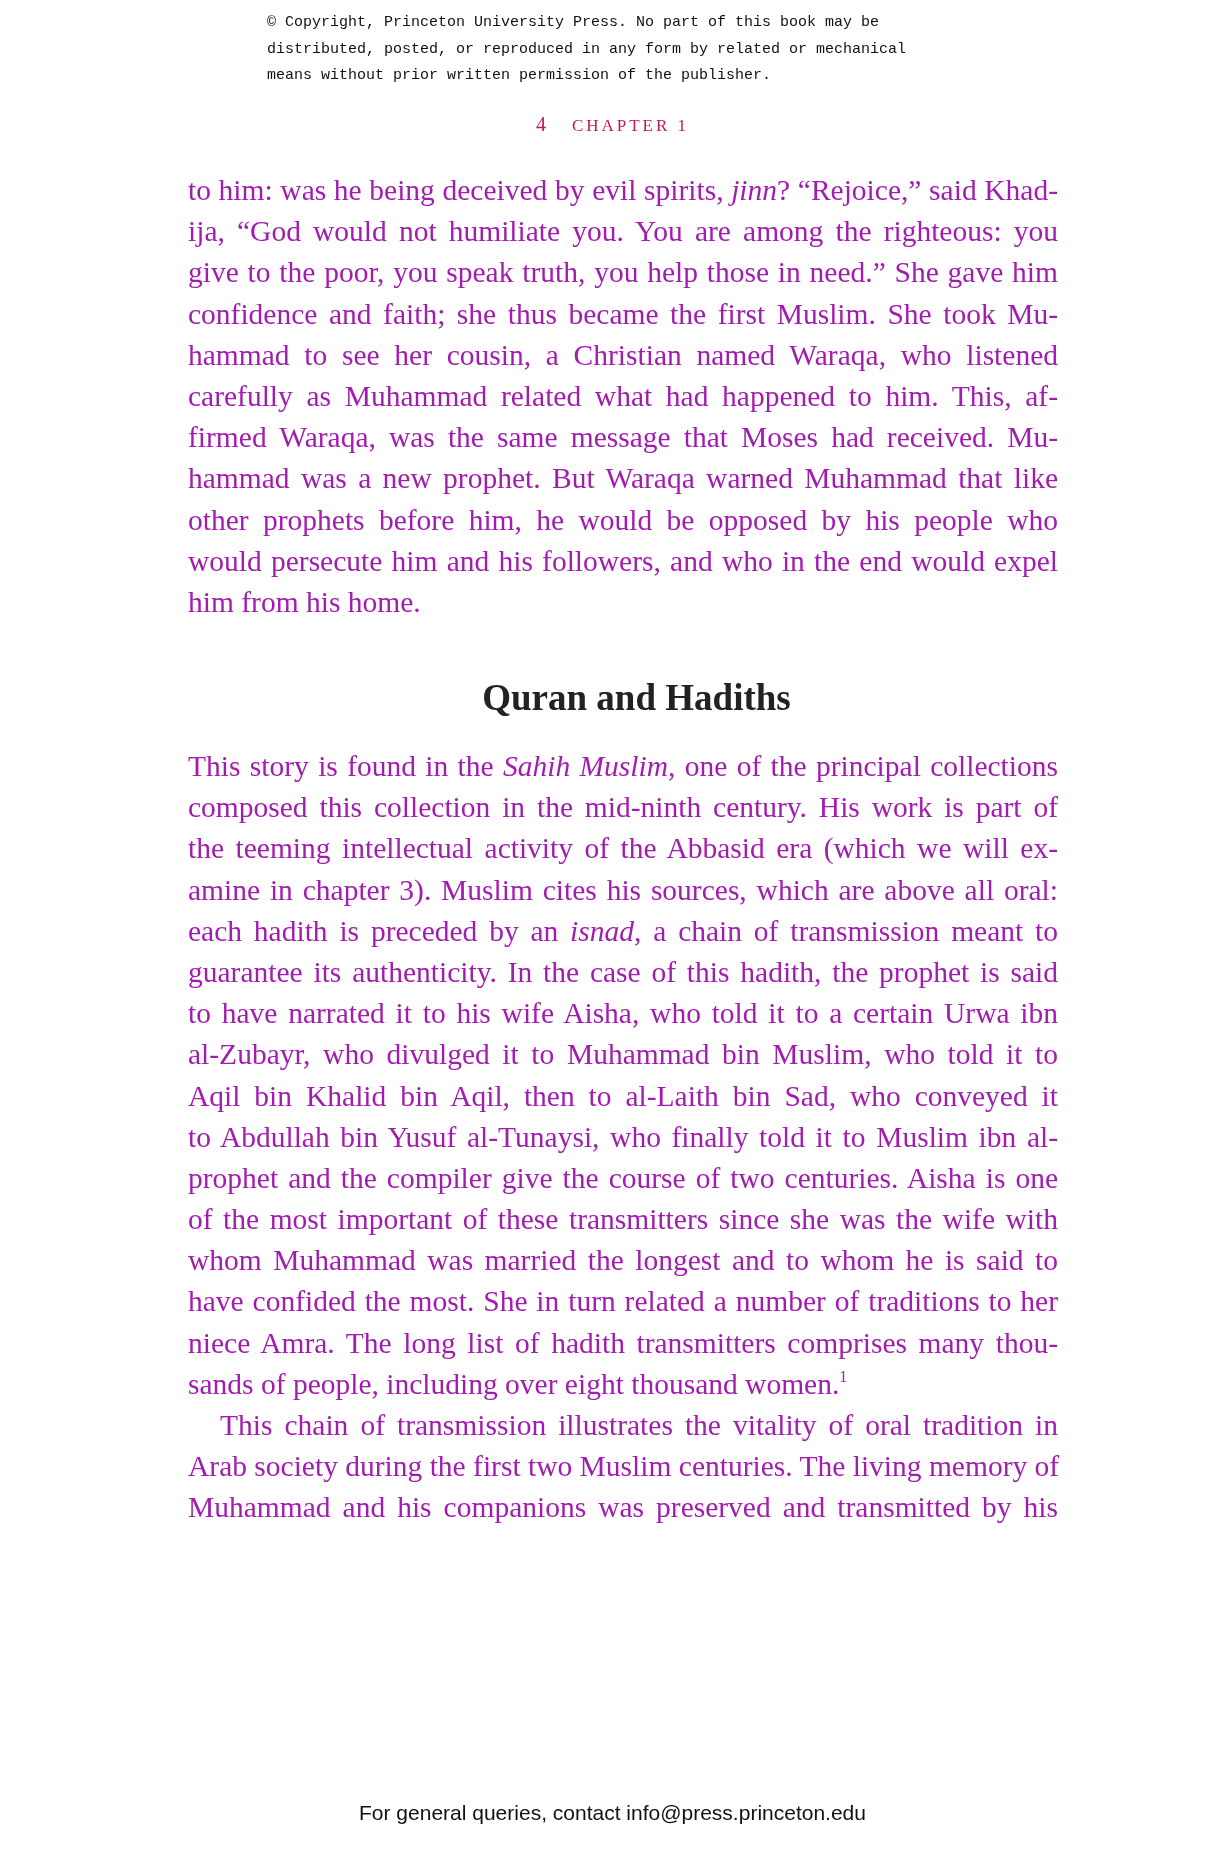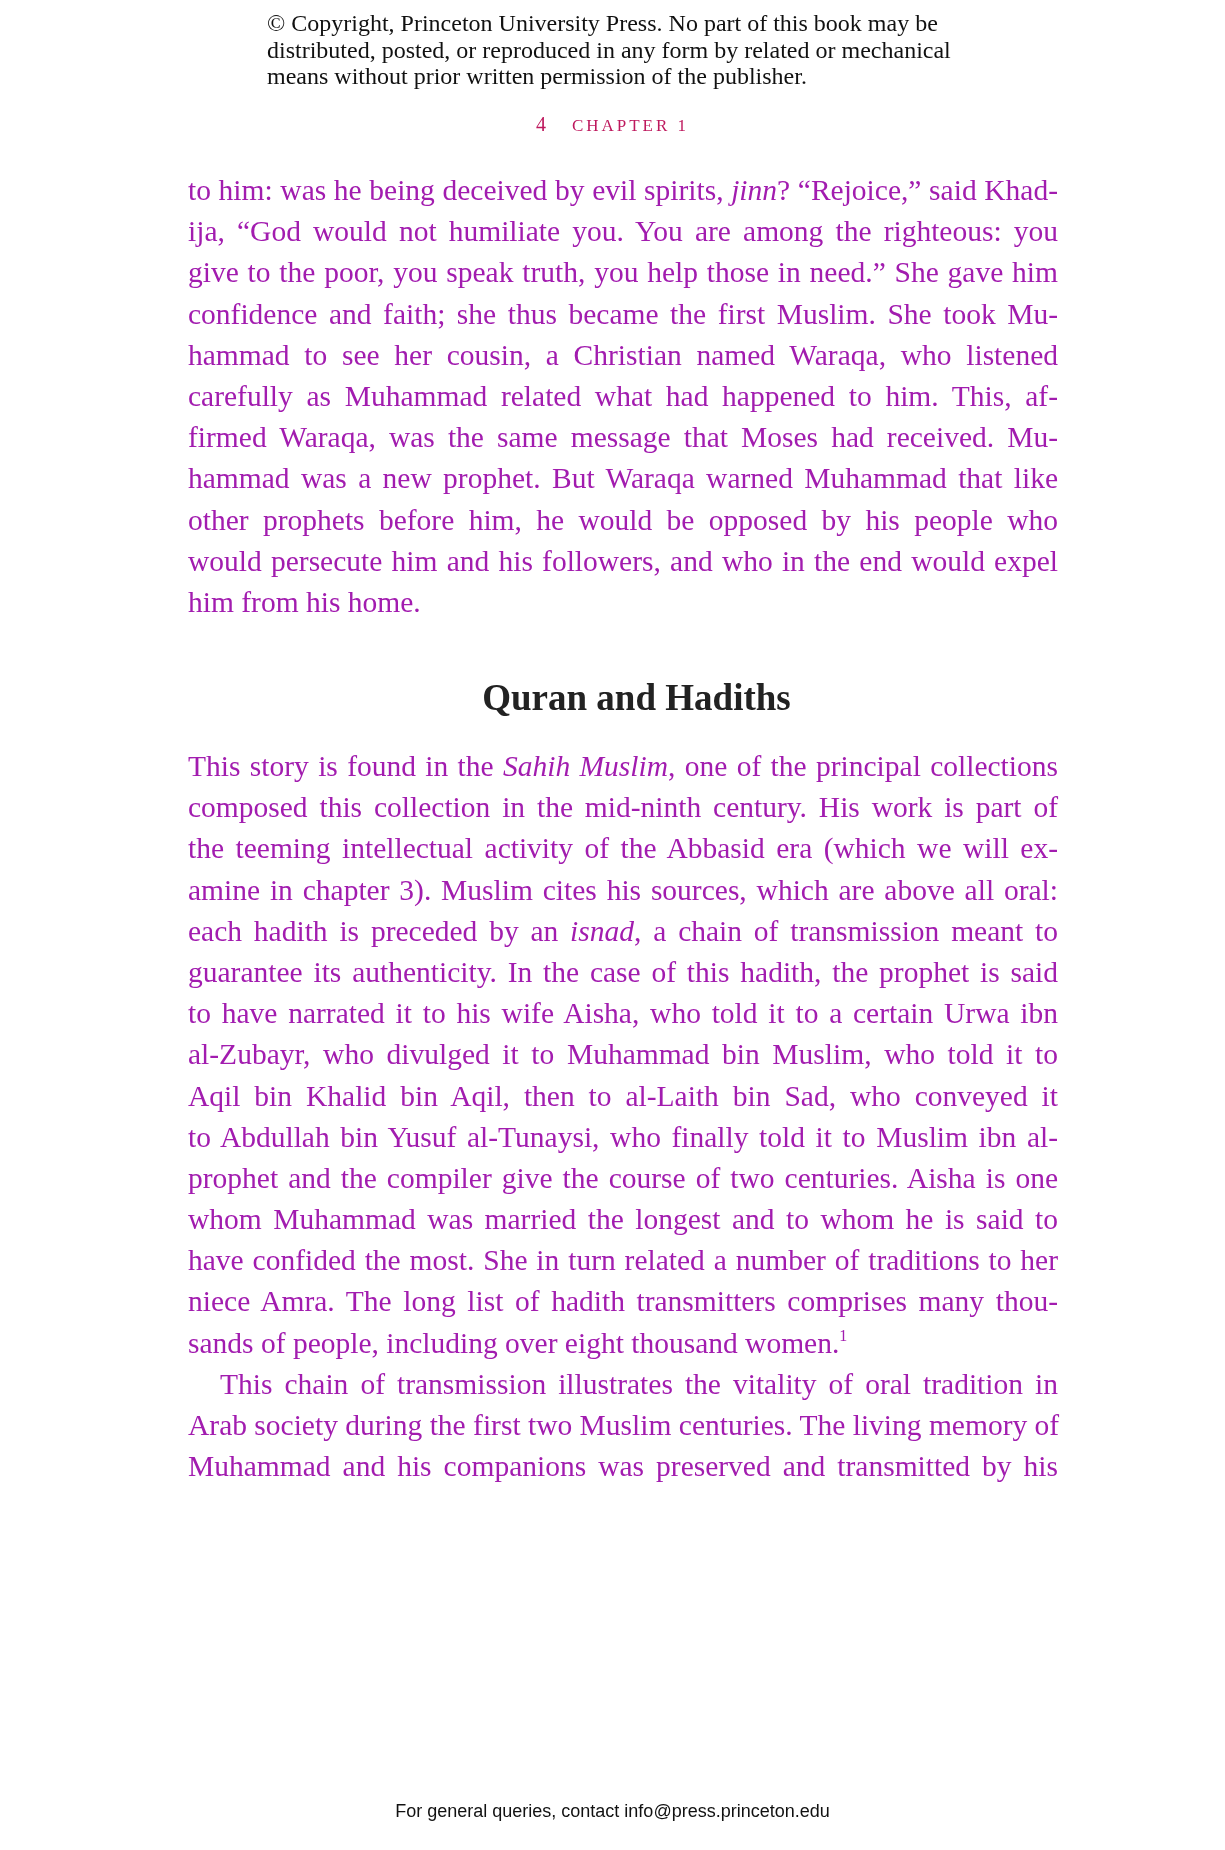--- a/index.html
+++ b/index.html
@@ -1,19 +1,19 @@
 <!DOCTYPE html>
 <html><head>
 <meta charset="utf-8">
 <style>
   html, body { margin: 0; padding: 0; background: #ffffff; }
   body { width: 1225px; height: 1850px; position: relative; overflow: hidden; color: #231f20; }
   .copyright {
     position: absolute; left: 267px; top: 10px; width: 720px;
-    font-family: Liberation Serif, serif; font-size: 24px; line-height: 26.5px; color: #111;
+    font-family: Liberation Mono, monospace; font-size: 15px; line-height: 26.5px; color: #111;
   }
   .copyright div { white-space: nowrap; }
   .running-head {
     position: absolute; top: 113px; left: 0; width: 1225px; text-align: center;
     font-family: "Liberation Serif", serif; font-size: 17px; letter-spacing: 3px; color: #be185d;
   }
   .running-head .pg { margin-right: 26px; font-size: 20px; letter-spacing: 0; }
   .body-text {
     position: absolute; left: 188px; width: 870px;
     font-family: "Liberation Serif", serif; font-size: 29.5px; color: #a21caf;
@@ -27,21 +27,21 @@
   .line i { font-style: italic; }
   .line sup { font-size: 16px; line-height: 0; vertical-align: 12px; }
   .p1 { top: 170px; }
   .heading {
     position: absolute; top: 676px; left: 0; width: 1225px; text-align: center;
     font-family: "Liberation Serif", serif; font-weight: bold; font-size: 37px; color: #222; margin-left: 24px;
   }
   .p2 { top: 746px; }
   .footer {
     position: absolute; top: 1801px; left: 0; width: 1225px; text-align: center;
-    font-family: "Liberation Sans", sans-serif; font-size: 18px; color: #111;
+    font-family: "Liberation Sans", sans-serif; font-size: 21px; color: #111;
   }
 </style>
 </head>
 <body>
 
 <div class="copyright">
   <div>© Copyright, Princeton University Press. No part of this book may be</div>
   <div>distributed, posted, or reproduced in any form by related or mechanical</div>
   <div>means without prior written permission of the publisher.</div>
 </div>
@@ -72,20 +72,21 @@
       <div class="line">composed this collection in the mid-ninth century. His work is part of</div>
       <div class="line">the teeming intellectual activity of the Abbasid era (which we will ex-</div>
       <div class="line">amine in chapter 3). Muslim cites his sources, which are above all oral:</div>
       <div class="line">each hadith is preceded by an <i>isnad</i>, a chain of transmission meant to</div>
       <div class="line">guarantee its authenticity. In the case of this hadith, the prophet is said</div>
       <div class="line">to have narrated it to his wife Aisha, who told it to a certain Urwa ibn</div>
       <div class="line">al-Zubayr, who divulged it to Muhammad bin Muslim, who told it to</div>
       <div class="line">Aqil bin Khalid bin Aqil, then to al-Laith bin Sad, who conveyed it</div>
       <div class="line">to Abdullah bin Yusuf al-Tunaysi, who finally told it to Muslim ibn al-</div>
       <div class="line">prophet and the compiler give the course of two centuries. Aisha is one</div>
+      <div class="line">of the most important of these transmitters since she was the wife with</div>
       <div class="line">whom Muhammad was married the longest and to whom he is said to</div>
       <div class="line">have confided the most. She in turn related a number of traditions to her</div>
       <div class="line">niece Amra. The long list of hadith transmitters comprises many thou-</div>
       <div class="line last">sands of people, including over eight thousand women.<sup>1</sup></div>
     </div>
   <div>
       <div class="line indent">This chain of transmission illustrates the vitality of oral tradition in</div>
       <div class="line">Arab society during the first two Muslim centuries. The living memory of</div>
       <div class="line">Muhammad and his companions was preserved and transmitted by his</div>
     </div>

